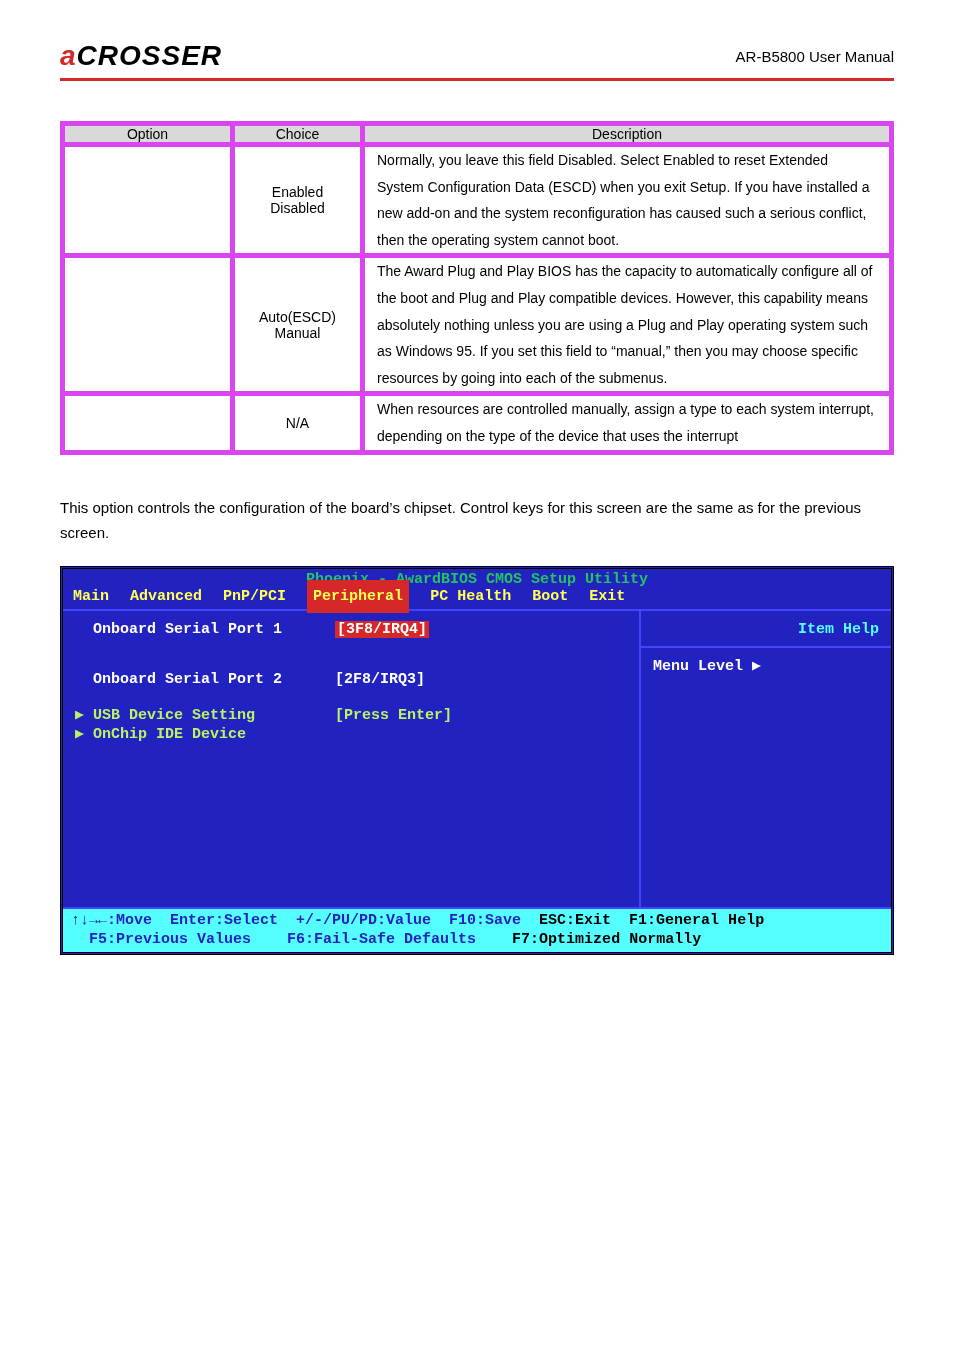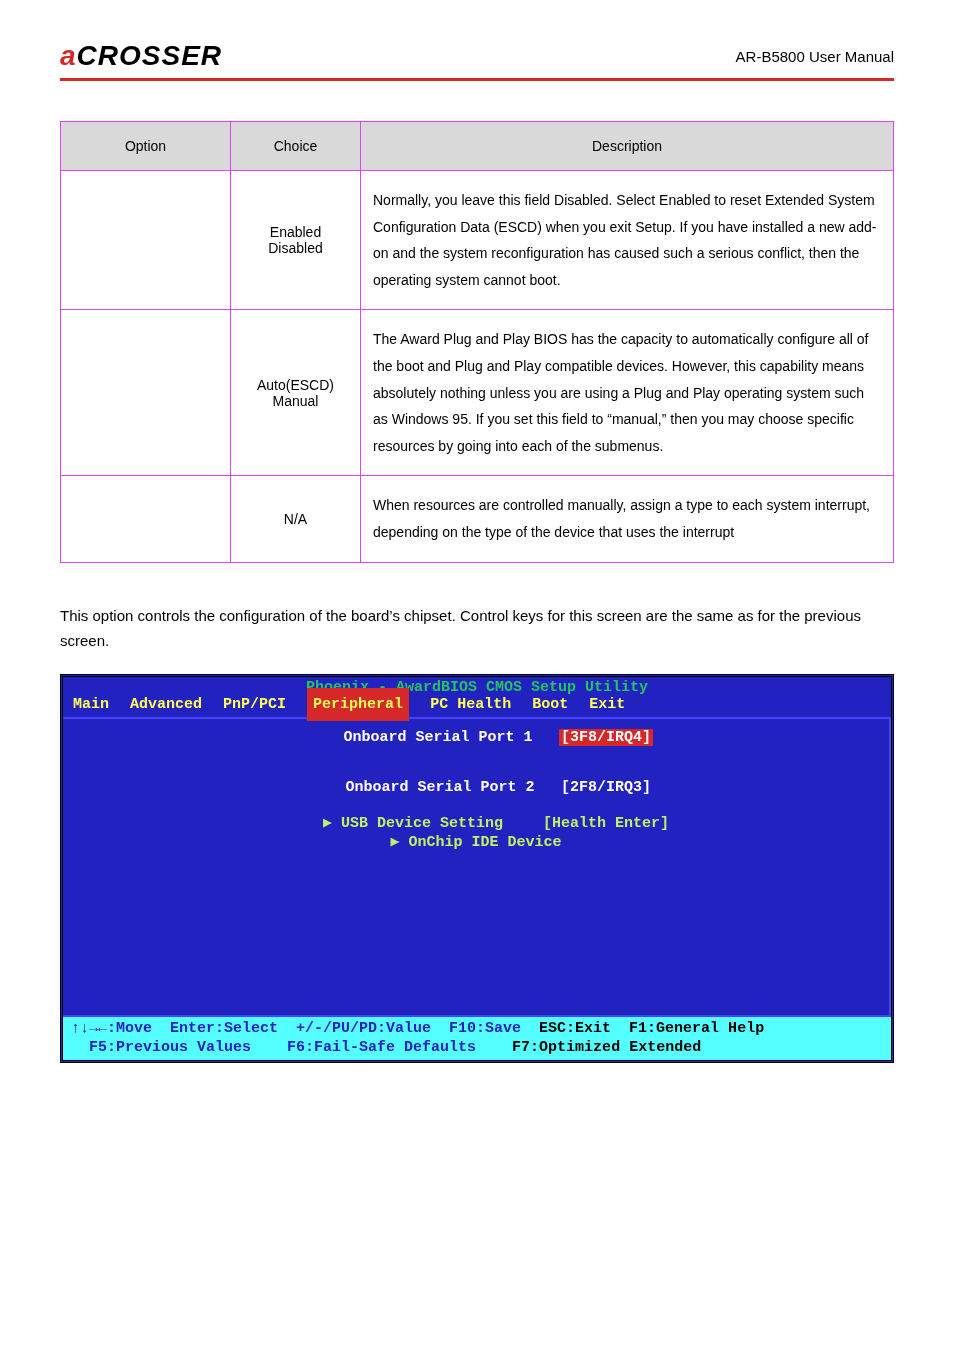--- a/index.html
+++ b/index.html
@@ -36,22 +36,22 @@
     background: #d62828;
     margin-bottom: 40px;
   }
   table.spec {
     width: 100%;
     border-collapse: collapse;
     font-size: 14px;
     margin-bottom: 40px;
   }
   table.spec th, table.spec td {
-    border: 1px solid #d946ef;
-    padding: 16px 12px;
+    border: 5px solid #d946ef;
+    padding: 0 12px;
     vertical-align: middle;
   }
   table.spec th {
     background: #d9d9d9;
     text-align: center;
     font-weight: normal;
   }
   table.spec td.optcol { width: 170px; }
   table.spec td.choicecol { width: 130px; text-align: center; }
   table.spec td.desccol { line-height: 1.9; }
@@ -89,21 +89,20 @@
   .bios-body {
     display: flex;
     border-top: 2px solid #4444ff;
     border-bottom: 2px solid #4444ff;
     min-height: 300px;
   }
   .bios-left {
     flex: 1;
     padding: 10px 12px;
     border-right: 2px solid #4444ff;
-    text-align: center;
   }
   .bios-right {
     width: 250px;
     padding: 10px 12px;
     color: #fff;
   }
   .bios-row { white-space: pre; }
   .cyan { color: #bef264; }
   .whitetxt { color: #ffffff; }
   .hl { background: #d62828; color: #fff; padding: 0 2px; }
@@ -176,21 +175,26 @@
       <span class="sel">Peripheral</span>
       <span>PC Health</span>
       <span>Boot</span>
       <span>Exit</span>
     </div>
     <div class="bios-body">
       <div class="bios-left">
         <div class="bios-row"><span class="whitetxt" style="display:inline-block;width:260px;">  <span>Onboard Serial Port 1</span></span><span class="hl">[3F8/IRQ4]</span></div>
         <div class="bios-row"><span class="whitetxt" style="display:inline-block;width:260px;margin-top:33px;">  <span>Onboard Serial Port 2</span></span><span class="whitetxt">[2F8/IRQ3]</span></div>
         <div class="bios-row">&nbsp;</div>
-        <div class="bios-row"><span class="cyan" style="display:inline-block;width:260px;">▶ USB Device Setting</span><span class="cyan">[Health Enter]</span></div>
+        <div class="bios-row"><span class="cyan" style="display:inline-block;width:260px;">▶ USB Device Setting</span><span class="cyan">[Press Enter]</span></div>
         <div class="bios-row"><span class="cyan" style="display:inline-block;width:260px;">▶ OnChip IDE Device</span><span class="cyan"></span></div>
+      </div>
+      <div class="bios-right">
+        <div class="help-title">Item Help</div>
+        <div class="divider"></div>
+        <div class="whitetxt">Menu Level   ▶</div>
       </div>
     </div>
     <div class="bios-footer"><span class="blue">↑↓→←:Move  Enter:Select  +/-/PU/PD:Value  F10:Save</span>  <span>ESC:Exit  F1:General Help</span>
-  <span class="blue">F5:Previous Values    F6:Fail-Safe Defaults</span>    <span>F7:Optimized Extended</span></div>
+  <span class="blue">F5:Previous Values    F6:Fail-Safe Defaults</span>    <span>F7:Optimized Normally</span></div>
   </div>
 
 </div>
 
 </body></html>

